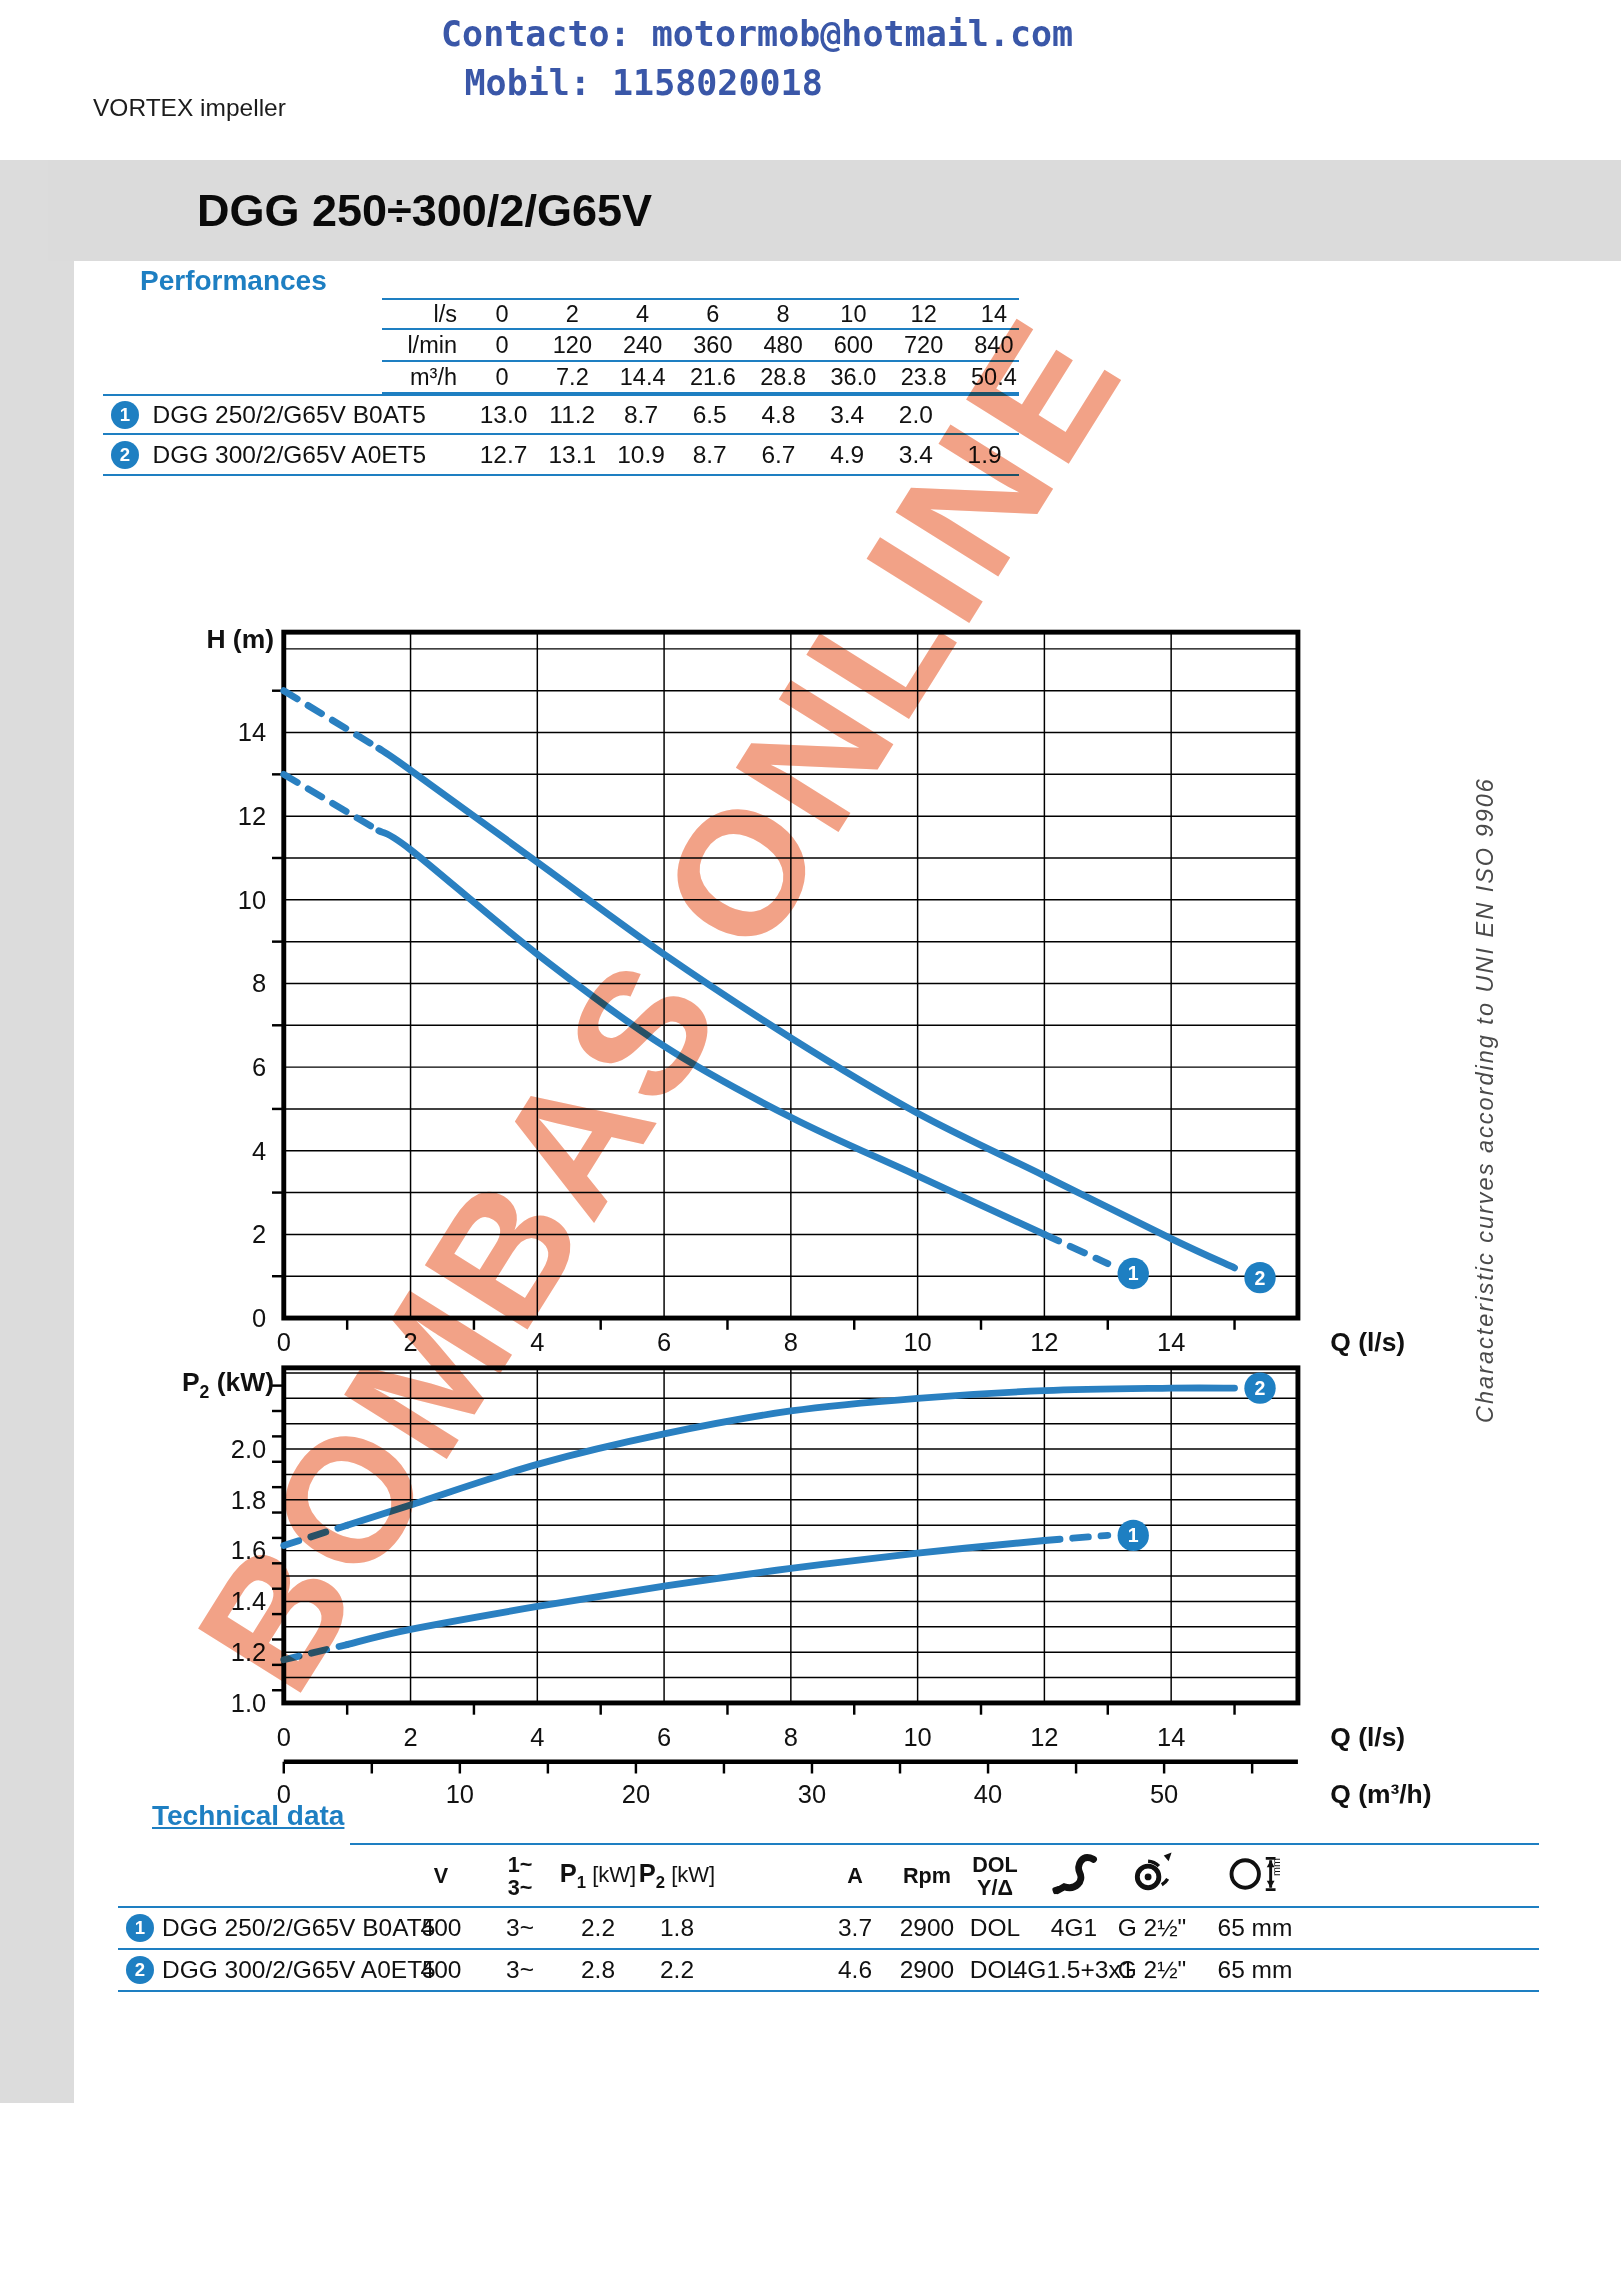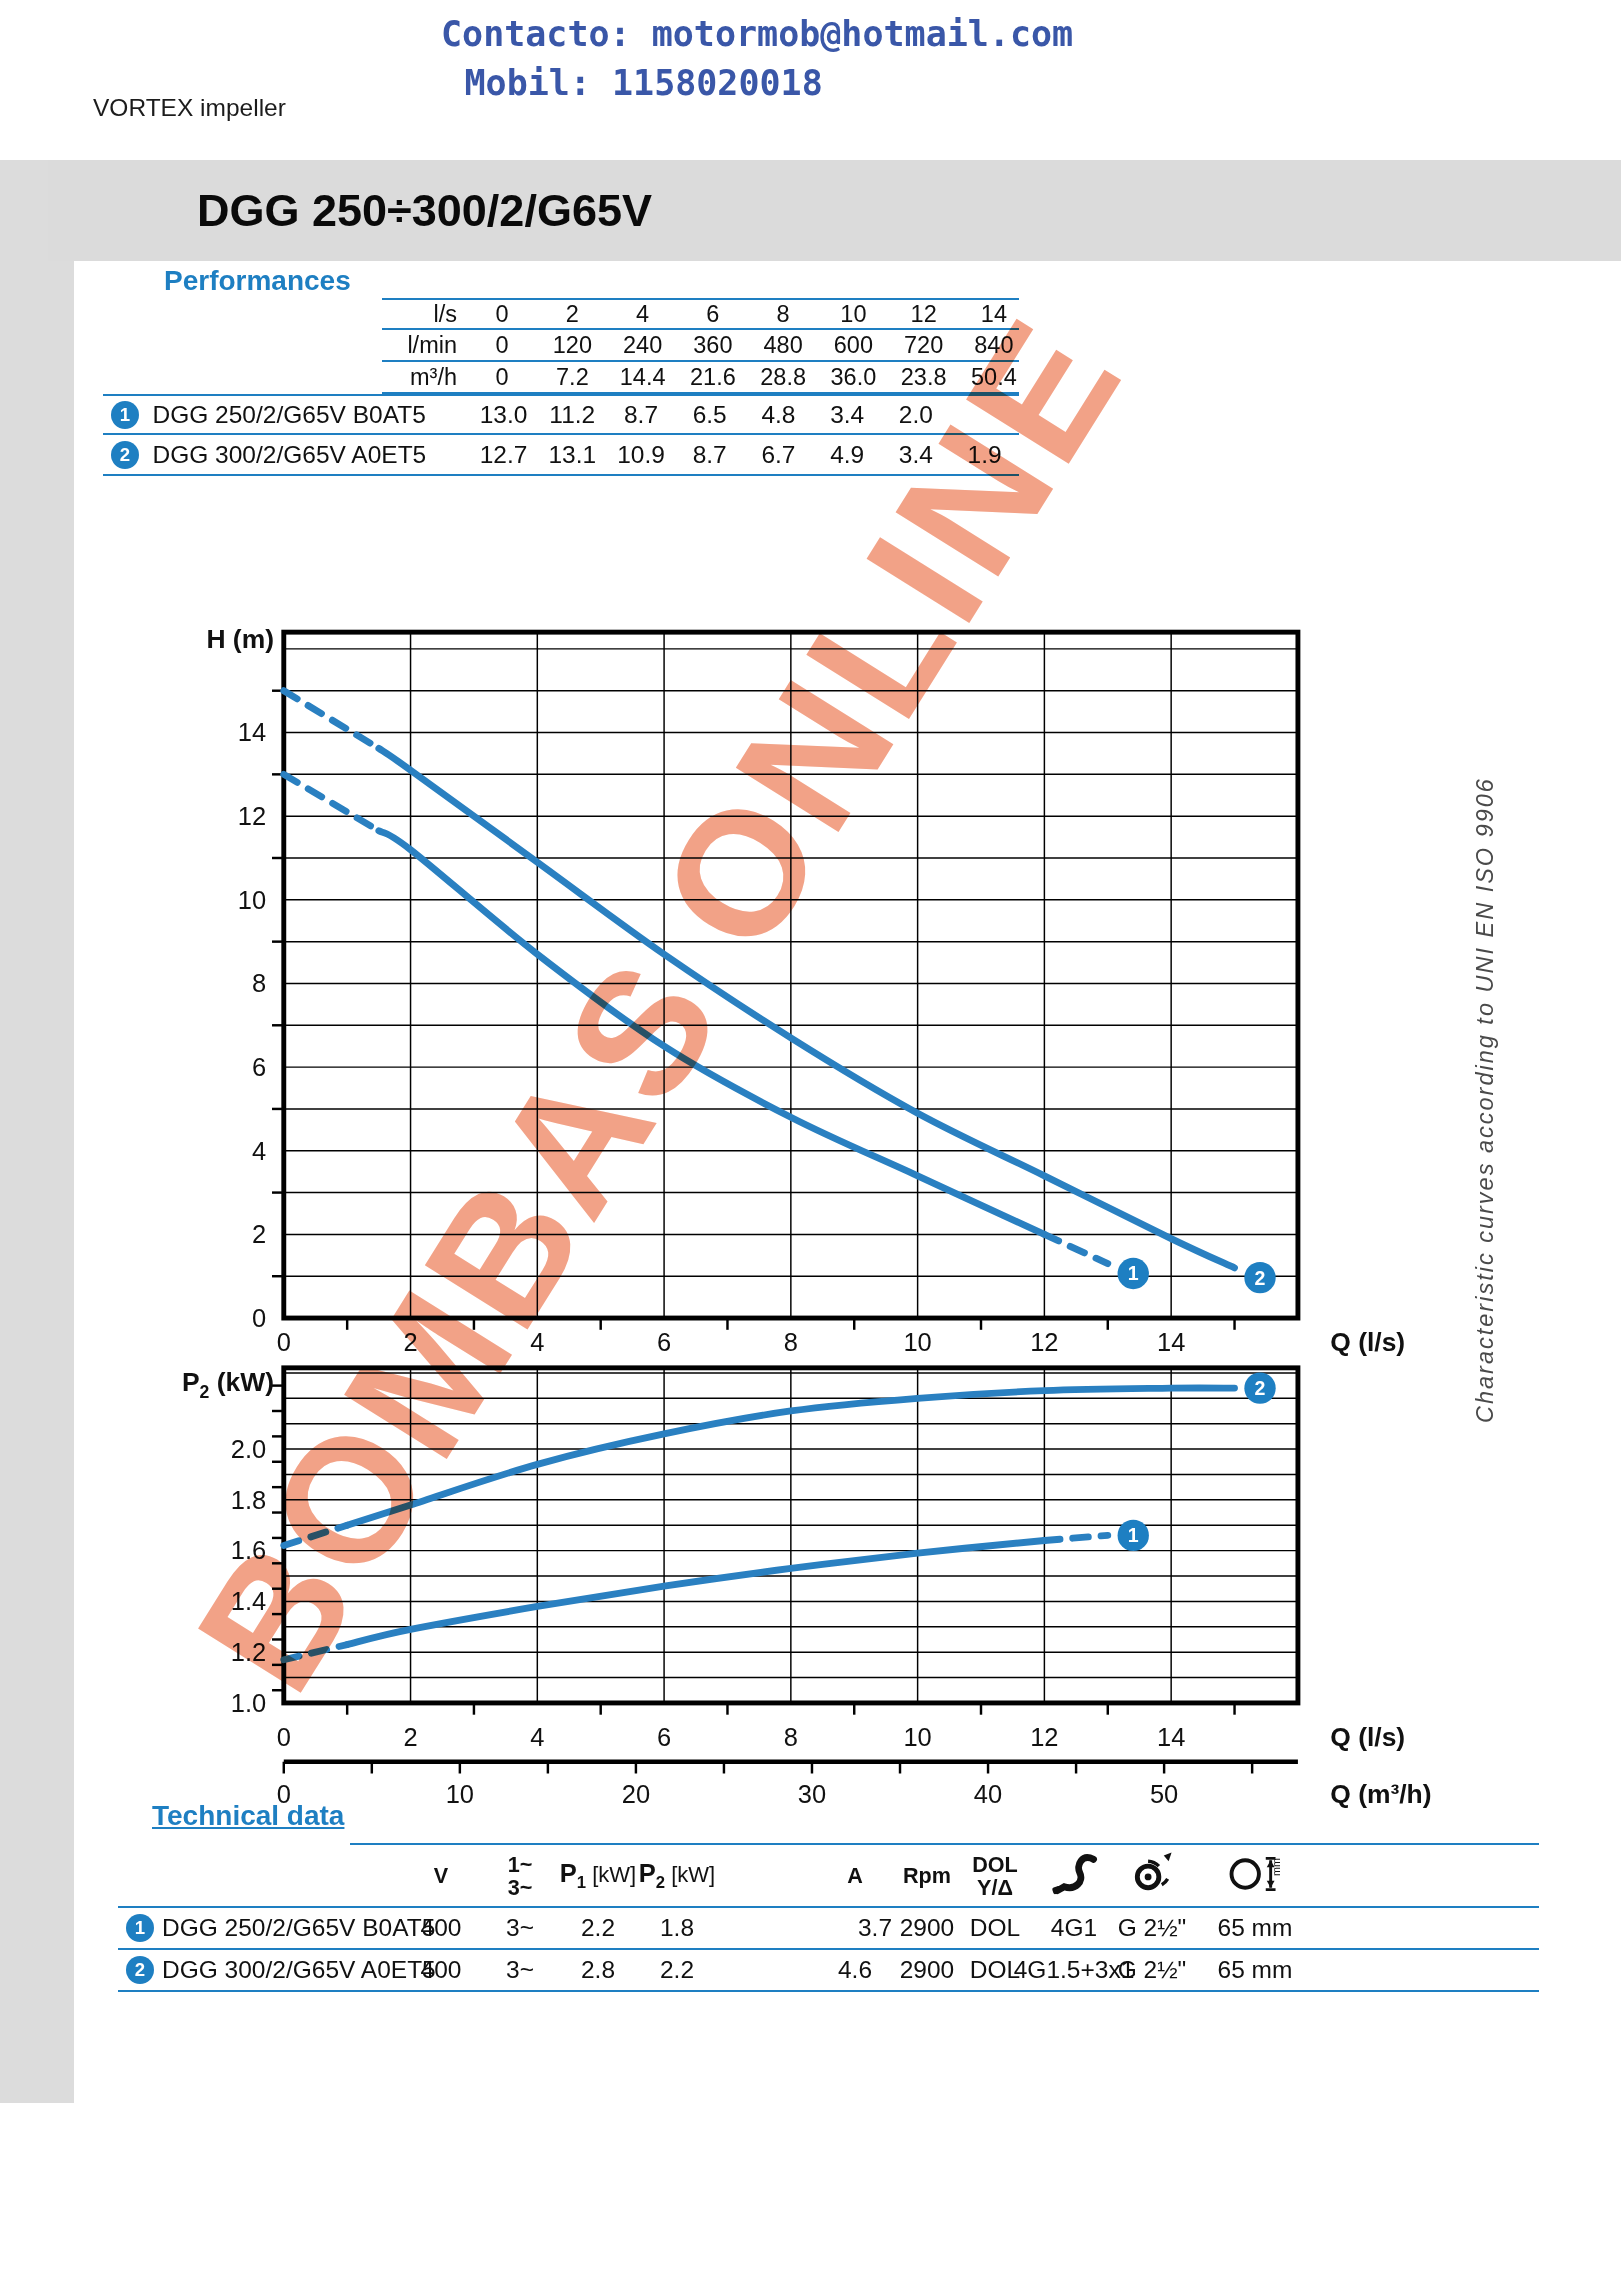--- a/index.html
+++ b/index.html
@@ -10,21 +10,21 @@
   .page{position:relative;width:1621px;height:2103px;background:#fff;overflow:hidden;
         font-family:"Liberation Sans",sans-serif;color:#111;}
   .contact{position:absolute;left:441px;top:9.8px;font-family:"DejaVu Sans Mono",monospace;
            color:var(--contact);font-size:35px;font-weight:600;line-height:49px;white-space:nowrap;}
   .contact .l2{margin-left:23.5px;}
   .vortex{position:absolute;left:93px;top:94px;font-size:24.5px;color:#1c1c1c;}
   .side-strip{position:absolute;left:0;top:160px;width:74px;height:2133px;background:var(--strip);}
   .title-band{position:absolute;left:0;top:160px;width:1621px;height:101px;background:var(--band);margin-left:48px;}
   .title{position:absolute;left:149px;top:0;line-height:101px;font-size:45px;font-weight:bold;color:#0a0a0a;}
   .sec-heading{position:absolute;font-size:28px;font-weight:bold;color:var(--accent);}
-  .perf-heading{left:164px;top:265px;}
+  .perf-heading{left:140px;top:265px;}
   .tech-heading{left:152px;top:1800px;text-decoration:underline;}
 
   
   #perf-table{position:absolute;left:103px;top:298px;width:916px;font-size:23.5px;}
   .pu-row{display:flex;margin-left:279px;width:637px;height:32px;align-items:center;
           border-bottom:2.5px solid var(--accent);box-sizing:border-box;gap:20px;}
   .pu-row.first{border-top:2.5px solid var(--accent);}
   .pu-label{width:103px;text-align:right;}
   .pu-cell{width:69px;text-align:center;}
   .pr-row{display:flex;width:916px;height:41px;align-items:center;
@@ -353,21 +353,21 @@
               <text x="56" y="30" font-size="11" font-family="Liberation Sans,sans-serif" fill="#111" transform="rotate(-90 53 28)">mm</text>
             </svg></span></div>
       </div>
       <div class="tt-row">
         <div class="tt-badge">1</div>
         <div class="tt-name">DGG 250/2/G65V B0AT5</div>
         <div class="tt-cell" style="left: 323px;">400</div>
         <div class="tt-cell" style="left: 402px;">3~</div>
         <div class="tt-cell" style="left: 480px;">2.2</div>
         <div class="tt-cell" style="left: 559px;">1.8</div>
-        <div class="tt-cell" style="left: 737px; margin-left: 20px;">3.7</div>
+        <div class="tt-cell" style="left: 737px;">3.7</div>
         <div class="tt-cell" style="left: 809px;">2900</div>
         <div class="tt-cell" style="left: 877px;">DOL</div>
         <div class="tt-cell" style="left: 956px;">4G1</div>
         <div class="tt-cell" style="left: 1034px;">G 2½"</div>
         <div class="tt-cell" style="left: 1137px;">65 mm</div>
       </div>
       <div class="tt-row">
         <div class="tt-badge">2</div>
         <div class="tt-name">DGG 300/2/G65V A0ET5</div>
         <div class="tt-cell" style="left: 323px;">400</div>

